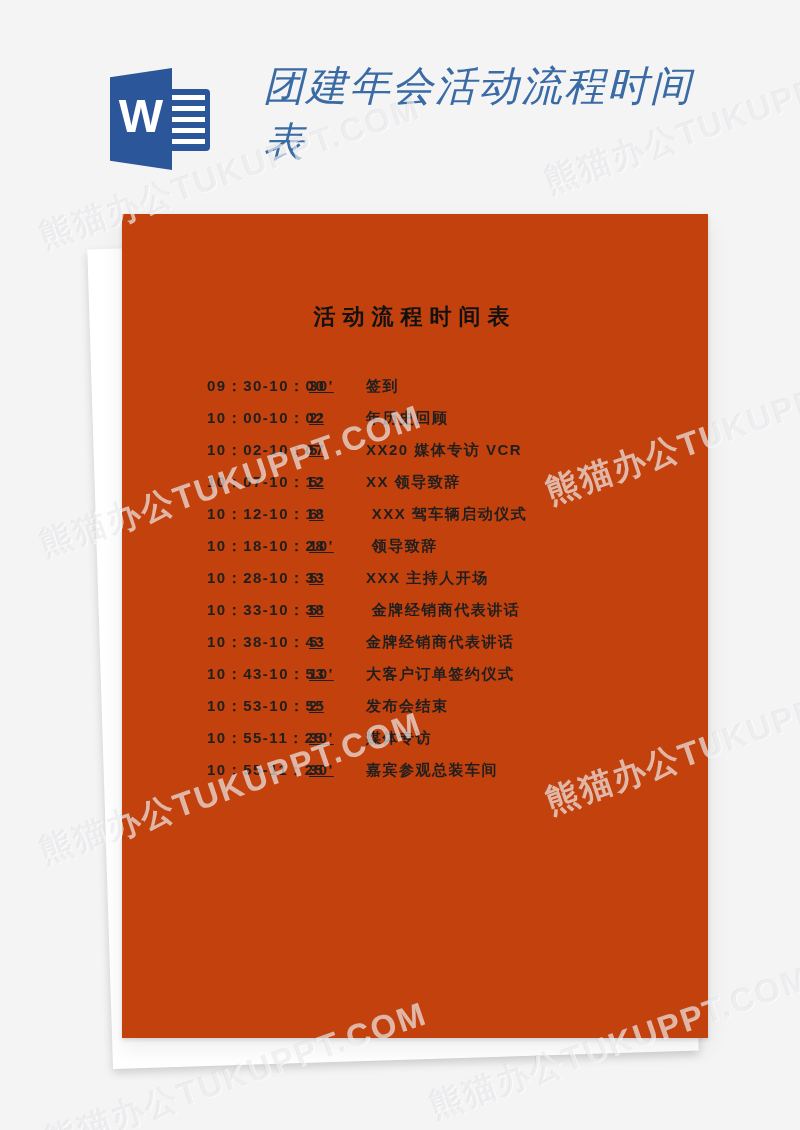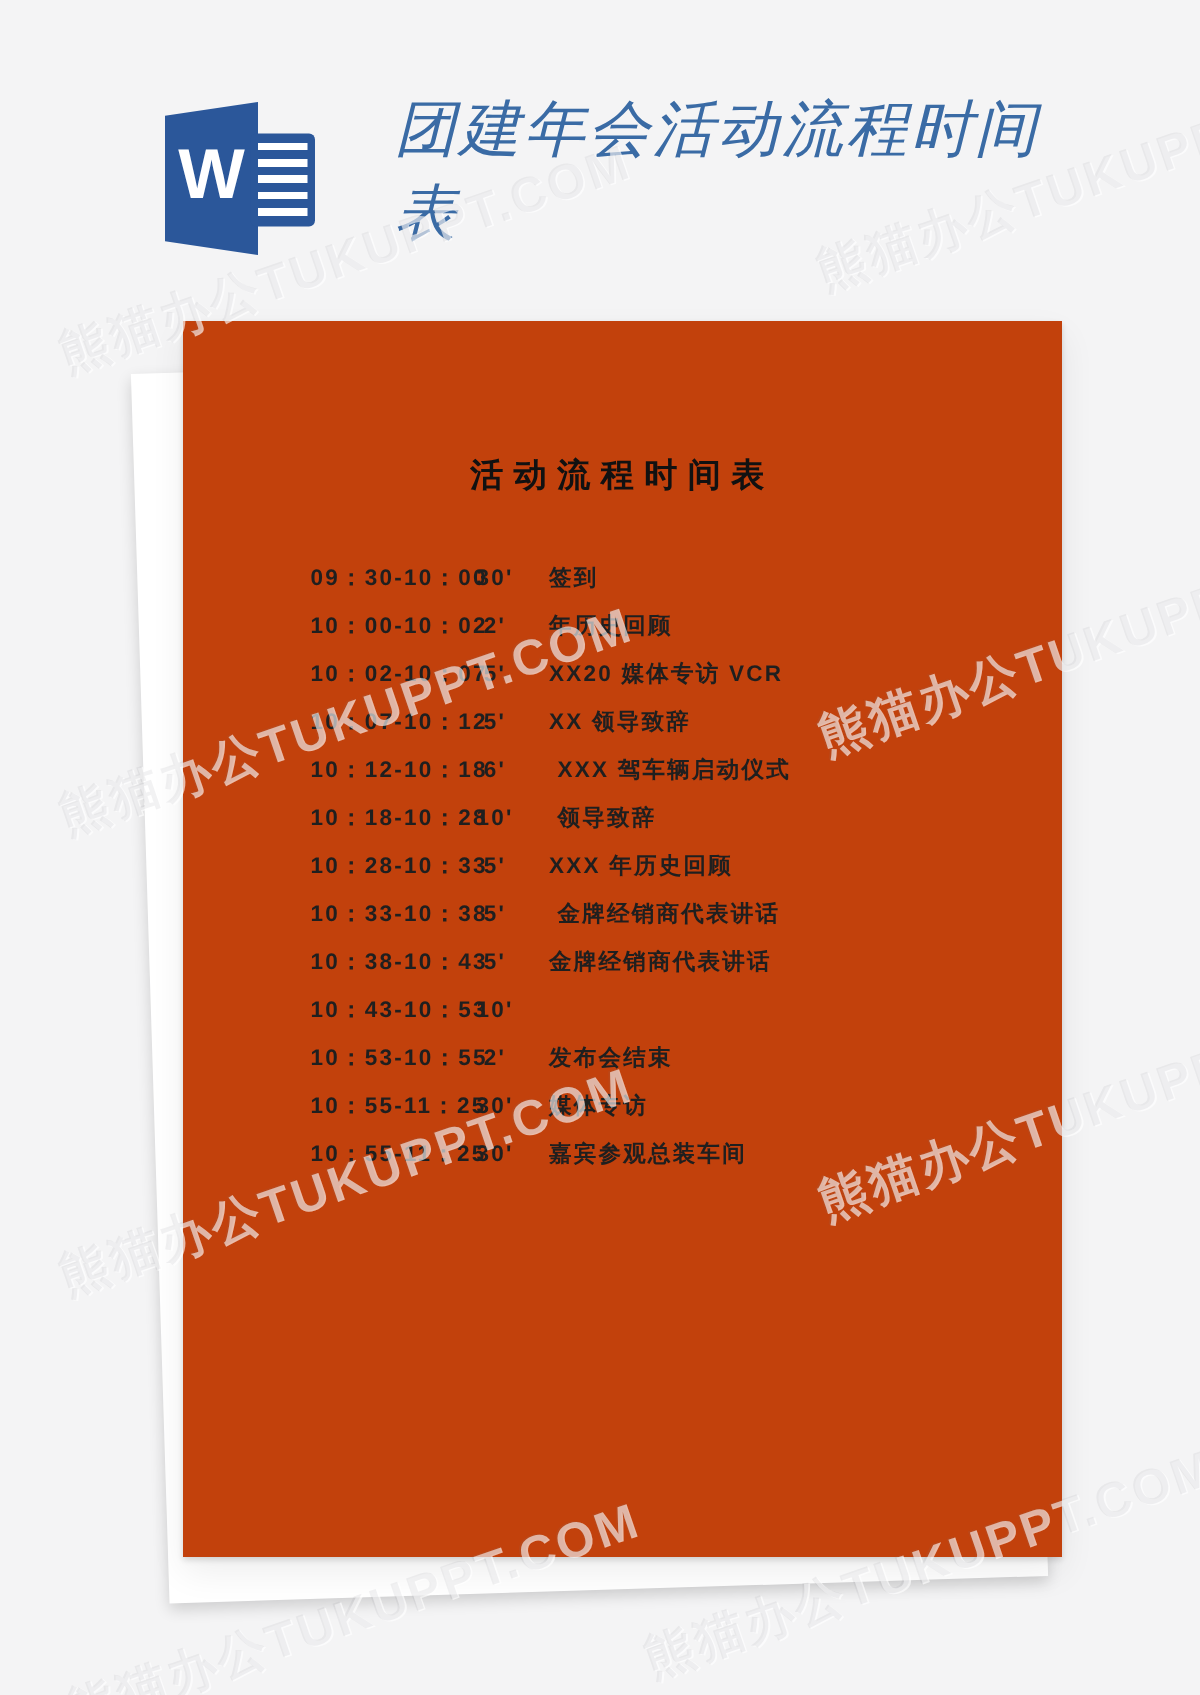--- a/index.html
+++ b/index.html
@@ -60,21 +60,21 @@
   }
   .schedule-row{
     display:flex;
     height:32px;line-height:32px;
     font-size:15px;font-weight:600;
     letter-spacing:1.5px;
     color:#1f1f1f;
     white-space:pre;
   }
   .col-time{width:102px;}
-  .col-duration{width:42px;text-align:center;}
+  .col-duration{width:42px;text-align:left;text-decoration:underline;}
   .col-activity{margin-left:15px;}
   
   .wm{
     position:absolute;
     font-size:33px;font-weight:bold;letter-spacing:2px;
     color:rgba(125,125,135,0.10);
     text-shadow:1px 1px 0 rgba(255,255,255,0.65);
     transform:rotate(-19deg);
     white-space:nowrap;
     pointer-events:none;
@@ -99,24 +99,24 @@
 
 <div class="page-main">
   <div class="doc-heading">活动流程时间表</div>
   <div class="schedule">
       <div class="schedule-row"><span class="col-time">09：30-10：00</span><span class="col-duration">30'</span><span class="col-activity">签到</span></div>
       <div class="schedule-row"><span class="col-time">10：00-10：02</span><span class="col-duration">2'</span><span class="col-activity">年历史回顾</span></div>
       <div class="schedule-row"><span class="col-time">10：02-10：07</span><span class="col-duration">5'</span><span class="col-activity">XX20 媒体专访 VCR</span></div>
       <div class="schedule-row"><span class="col-time">10：07-10：12</span><span class="col-duration">5'</span><span class="col-activity">XX 领导致辞</span></div>
       <div class="schedule-row"><span class="col-time">10：12-10：18</span><span class="col-duration">6'</span><span class="col-activity"> XXX 驾车辆启动仪式</span></div>
       <div class="schedule-row"><span class="col-time">10：18-10：28</span><span class="col-duration">10'</span><span class="col-activity"> 领导致辞</span></div>
-      <div class="schedule-row"><span class="col-time">10：28-10：33</span><span class="col-duration">5'</span><span class="col-activity">XXX 年历史回顾</span></div>
+      <div class="schedule-row"><span class="col-time">10：28-10：33</span><span class="col-duration">5'</span><span class="col-activity">XXX 主持人开场</span></div>
       <div class="schedule-row"><span class="col-time">10：33-10：38</span><span class="col-duration">5'</span><span class="col-activity"> 金牌经销商代表讲话</span></div>
       <div class="schedule-row"><span class="col-time">10：38-10：43</span><span class="col-duration">5'</span><span class="col-activity">金牌经销商代表讲话</span></div>
-      <div class="schedule-row"><span class="col-time">10：43-10：53</span><span class="col-duration">10'</span></div>
+      <div class="schedule-row"><span class="col-time">10：43-10：53</span><span class="col-duration">10'</span><span class="col-activity">大客户订单签约仪式</span></div>
       <div class="schedule-row"><span class="col-time">10：53-10：55</span><span class="col-duration">2'</span><span class="col-activity">发布会结束</span></div>
       <div class="schedule-row"><span class="col-time">10：55-11：25</span><span class="col-duration">30'</span><span class="col-activity">媒体专访</span></div>
       <div class="schedule-row"><span class="col-time">10：55-11：25</span><span class="col-duration">30'</span><span class="col-activity">嘉宾参观总装车间</span></div>
     </div>
 </div>
 
 <div class="wm" style="left:30px;top:150px;">熊猫办公TUKUPPT.COM</div>
 <div class="wm" style="left:535px;top:95px;">熊猫办公TUKUPPT.COM</div>
 <div class="wm" style="left:30px;top:458px;">熊猫办公TUKUPPT.COM</div>
 <div class="wm" style="left:535px;top:405px;">熊猫办公TUKUPPT.COM</div>

